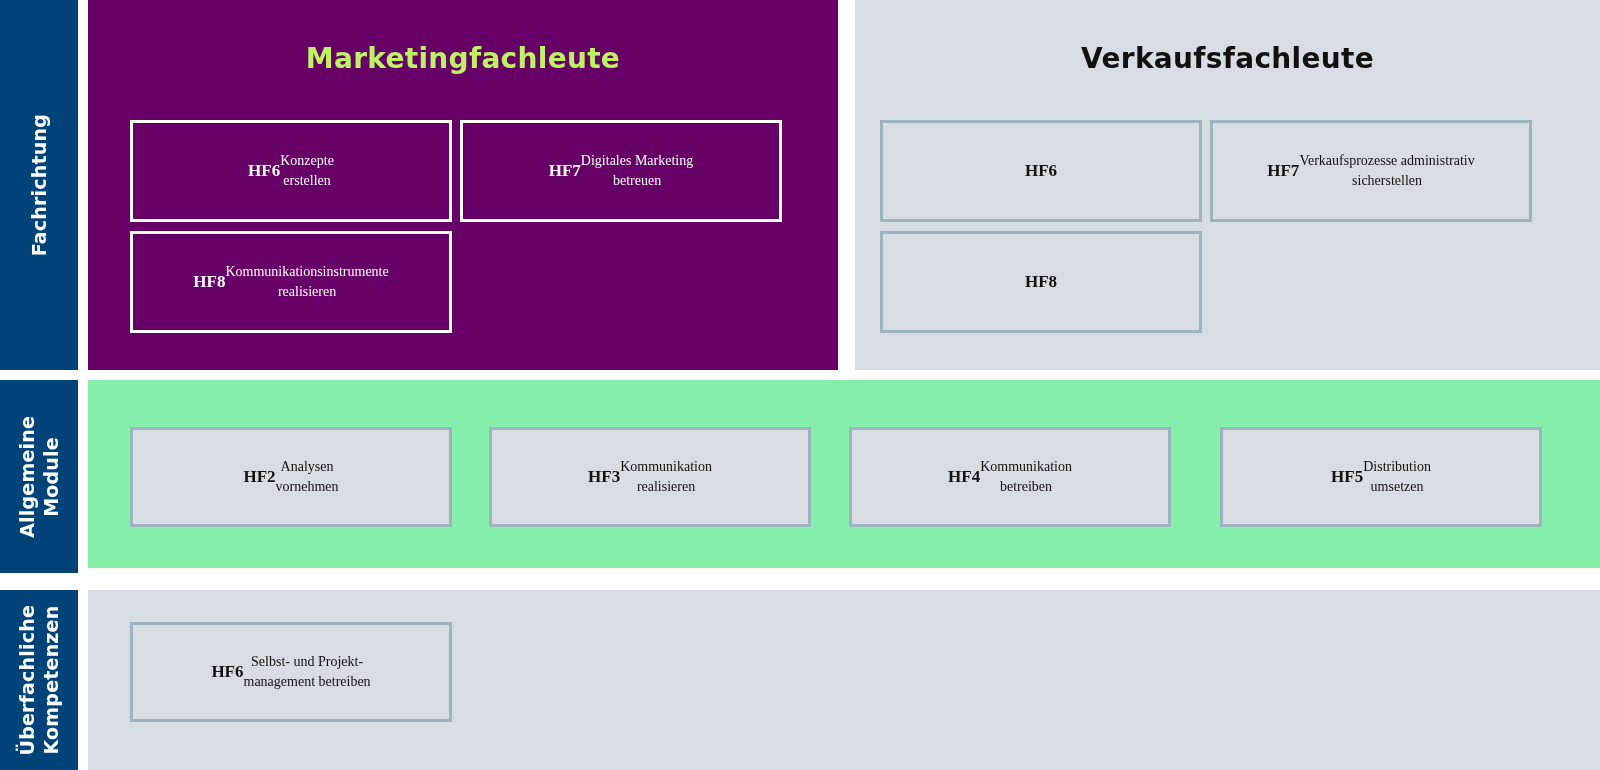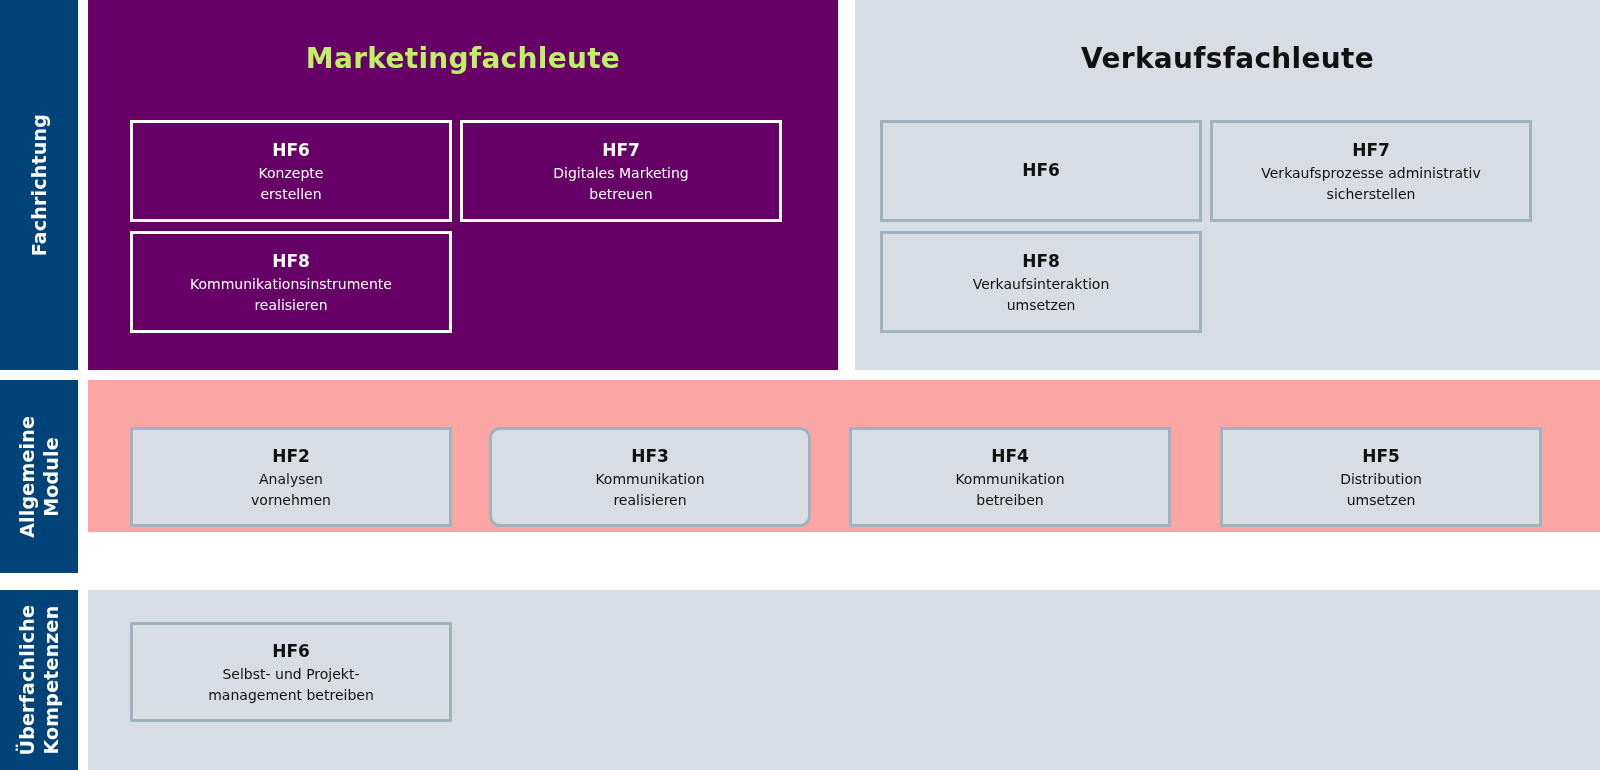--- a/index.html
+++ b/index.html
@@ -60,22 +60,22 @@
     left: 855px;
     top: 0;
     width: 745px;
     height: 370px;
     background: #d8dce3;
   }
   .panel-grey-2 {
     left: 88px;
     top: 380px;
     width: 1512px;
-    height: 152px;
-    background: #fca5a5;
+    height: 188px;
+    background: #86efac;
   }
   .panel-grey-3 {
     left: 88px;
     top: 590px;
     width: 1512px;
     height: 180px;
     background: #d8dce3;
   }
 
   
@@ -91,25 +91,26 @@
   }
   .title-grey {
     color: #111111;
     margin-top: 42px;
   }
 
   
   .box {
     position: absolute;
     display: flex;
-    flex-direction: column;
+    flex-direction: row;
     align-items: center;
     justify-content: center;
     text-align: center;
     padding: 6px 1px;
+    font-family: Liberation Serif, serif;
   }
   .box-code {
     font-weight: 700;
     font-size: 17px;
     line-height: 1.5;
   }
   .box-desc {
     font-size: 14px;
     line-height: 1.45;
     white-space: pre-line;
@@ -132,21 +133,21 @@
   .pb-hf8 { left: 42px;  top: 231px; width: 322px; height: 102px; }
 
   
   .gb-hf6 { left: 25px;  top: 120px; width: 322px; height: 102px; }
   .gb-hf7 { left: 355px; top: 120px; width: 322px; height: 102px; }
   .gb-hf8 { left: 25px;  top: 231px; width: 322px; height: 102px; }
 
   
   .mb { top: 47px; width: 322px; height: 100px; }
   .mb-1 { left: 42px; }
-  .mb-2 { left: 401px; border-radius: 11px; }
+  .mb-2 { left: 401px; }
   .mb-3 { left: 761px; }
   .mb-4 { left: 1132px; }
 
   
   .bb-1 { left: 42px; top: 32px; width: 322px; height: 100px; }
 </style>
 </head>
 <body>
 
 <div class="diagram">
@@ -195,22 +196,20 @@
     </div>
 
     <div class="box box-on-grey gb-hf7">
       <div class="box-code">HF7</div>
       <div class="box-desc">Verkaufsprozesse administrativ
 sicherstellen</div>
     </div>
 
     <div class="box box-on-grey gb-hf8">
       <div class="box-code">HF8</div>
-      <div class="box-desc">Verkaufsinteraktion
-umsetzen</div>
     </div>
   </div>
 
   <div class="panel panel-grey-2">
     <div class="box box-on-grey mb mb-1">
       <div class="box-code">HF2</div>
       <div class="box-desc">Analysen
 vornehmen</div>
     </div>
 

